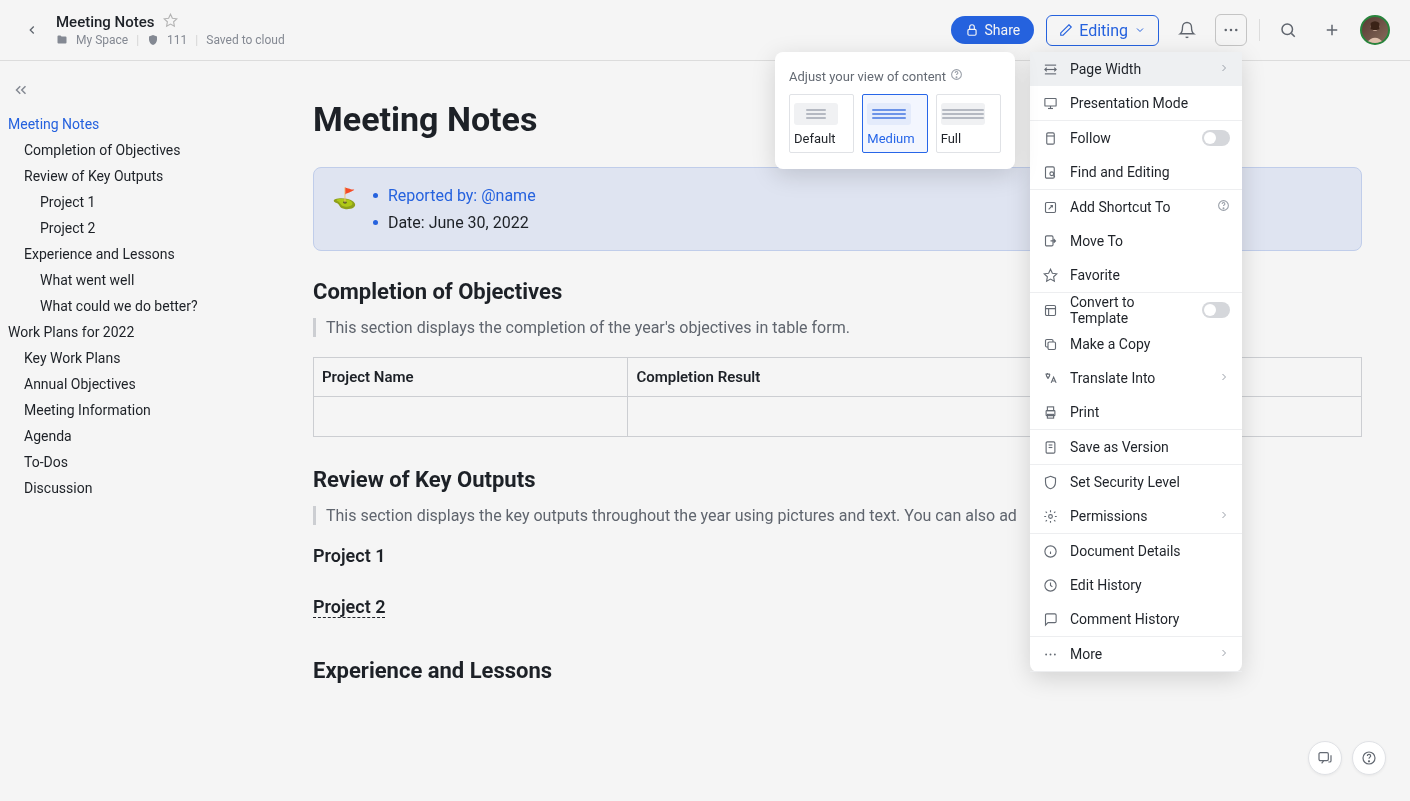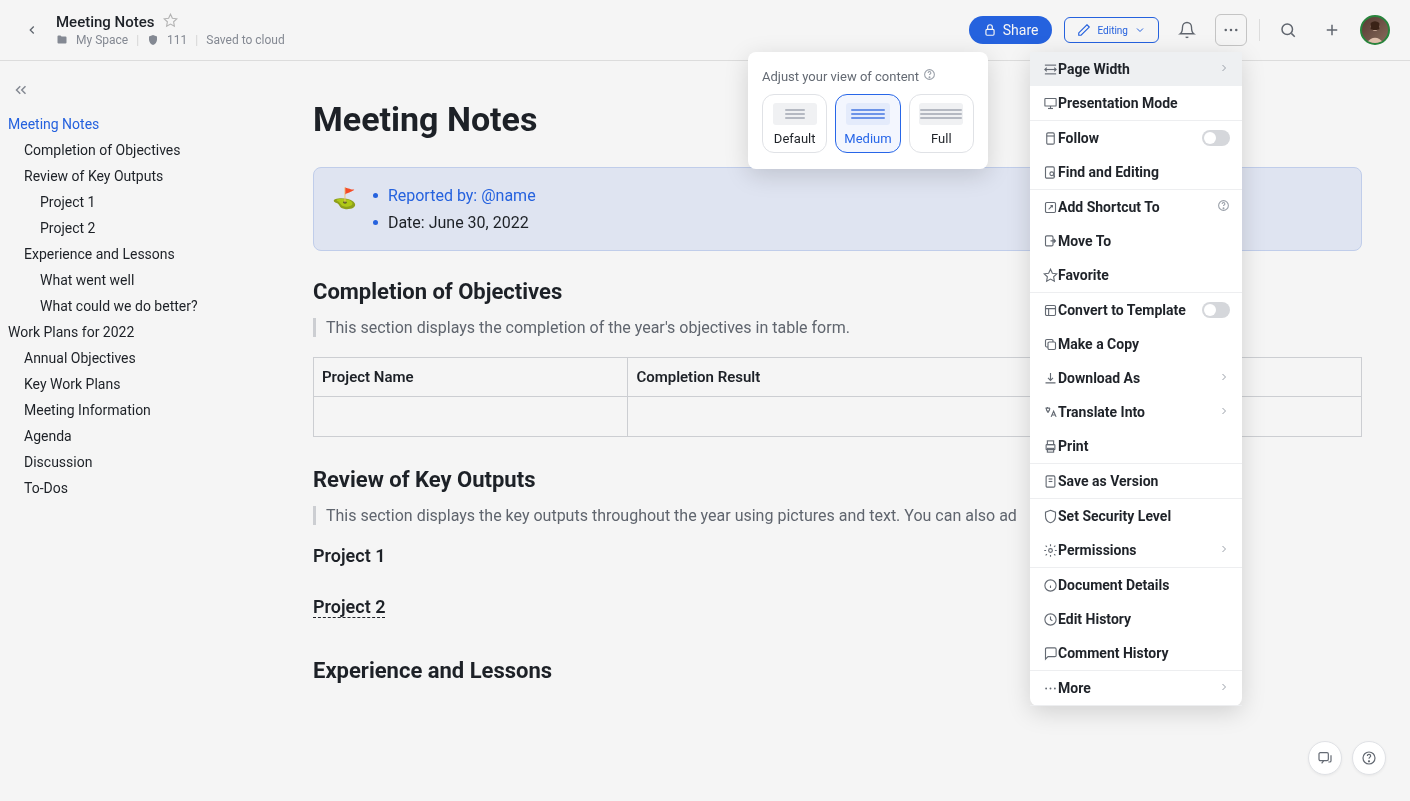--- a/index.html
+++ b/index.html
@@ -10,21 +10,21 @@
   .title-block { margin-left: 12px; display: flex; flex-direction: column; }
   .title-row { display: flex; align-items: center; gap: 8px; }
   .doc-title { font-size: 15px; font-weight: 500; color: #1f2329; }
   .star-icon { color: #bbb; cursor: pointer; }
   .meta-row { display: flex; align-items: center; gap: 8px; font-size: 12px; color: #8a8f99; margin-top: 2px; }
   .folder-icon { width: 12px; height: 12px; display: inline-flex; }
   .meta-sep { color: #ddd; }
   .shield-icon { width: 12px; height: 12px; }
   .topbar-right { margin-left: auto; display: flex; align-items: center; gap: 12px; }
   .share-btn { background: #2766e8; color: #fff; border: none; border-radius: 14px; padding: 6px 14px; font-size: 14px; display: flex; align-items: center; gap: 6px; cursor: pointer; }
-  .editing-btn { background: #fff; border: 1px solid #2766e8; color: #2766e8; border-radius: 6px; padding: 5px 12px; font-size: 10px; display: flex; align-items: center; gap: 6px; cursor: pointer; }
+  .editing-btn { background: #fff; border: 1px solid #2766e8; color: #2766e8; border-radius: 6px; padding: 5px 12px; font-size: 16px; display: flex; align-items: center; gap: 6px; cursor: pointer; }
   .icon-btn { width: 32px; height: 32px; display: flex; align-items: center; justify-content: center; cursor: pointer; color: #646a73; border-radius: 6px; }
   .more-btn-active { border: 1px solid #ccc; background: #fff; }
   .avatar { width: 30px; height: 30px; border-radius: 50%; background: linear-gradient(135deg, #5a3d34, #8b6f5f); border: 2px solid #2a8a3f; overflow: hidden; display: flex; align-items: center; justify-content: center; }
   .avatar-svg { width: 100%; height: 100%; }
 
   .content-area { position: absolute; top: 61px; left: 0; right: 0; bottom: 0; background: #fff; display: flex; }
   
   .sidebar { width: 265px; padding: 20px 0 0 8px; }
   .collapse-btn { color: #8a8f99; cursor: pointer; margin-left: 4px; margin-bottom: 12px; display: inline-flex; }
   .toc-item { padding: 5px 0; cursor: pointer; font-size: 14px; color: #1f2329; }
@@ -48,37 +48,37 @@
   .tbl { width: 100%; border-collapse: collapse; margin-bottom: 30px; }
   .tbl th, .tbl td { border: 1px solid #d5d7db; padding: 10px 8px; text-align: left; font-size: 15px; }
   .tbl th { font-weight: 600; background: #fff; }
   .tbl td { height: 40px; }
   .proj2 { border-bottom: 1px dashed #1f2329; display: inline-block; padding-bottom:0; }
 
   
   .dim-overlay { position: absolute; inset: 0; background: rgba(0,0,0,0.04); pointer-events: none; }
 
   
-  .width-panel { position: absolute; top: 52px; left: 748px; width: 240px; background: #fff; border-radius: 8px; box-shadow: 0 6px 24px rgba(0,0,0,0.15); padding: 16px 14px; z-index: 30; }
+  .width-panel { position: absolute; top: 52px; left: 775px; width: 240px; background: #fff; border-radius: 8px; box-shadow: 0 6px 24px rgba(0,0,0,0.15); padding: 16px 14px; z-index: 30; }
   .width-label { font-size: 13px; color: #646a73; display: flex; align-items: center; gap: 4px; margin-bottom: 10px; }
   .width-options { display: flex; gap: 8px; }
-  .width-opt { flex: 1; border: 1px solid #e0e2e6; border-radius: 12px; padding: 8px 4px 6px; display: flex; flex-direction: column; align-items: center; gap: 6px; cursor: pointer; font-size: 13px; }
+  .width-opt { flex: 1; border: 1px solid #e0e2e6; border-radius: 2px; padding: 8px 4px 6px; display: flex; flex-direction: column; align-items: flex-start; gap: 6px; cursor: pointer; font-size: 13px; }
   .width-opt.selected { border-color: #2766e8; color: #2766e8; background: #f3f6fe; }
   .width-preview { width: 44px; height: 22px; background: #f0f1f3; border-radius: 3px; display: flex; flex-direction: column; align-items: center; justify-content: center; gap: 2px; }
   .width-opt.selected .width-preview { background: #e4ebfb; }
   .wline { height: 2px; border-radius: 1px; background: #b5b9c2; }
   .width-opt.selected .wline { background: #6c93e8; }
   .wd-def .wline { width: 20px; }
   .wd-med .wline { width: 34px; }
   .wd-full { align-items: stretch; padding: 0 1px; justify-content: center;}
   .wd-full .wline { width: 100%; }
 
   
   .menu { position: absolute; top: 52px; left: 1030px; width: 212px; background: #fff; border-radius: 8px; box-shadow: 0 6px 24px rgba(0,0,0,0.15); z-index: 20; padding: 0; font-size: 14px; }
-  .menu-item { display: flex; align-items: center; padding: 0 12px; height: 34px; cursor: pointer; color: #1f2329; font-weight: bold; }
+  .menu-item { display: flex; align-items: center; gap: 12px; padding: 0 12px; height: 34px; cursor: pointer; color: #1f2329; }
   .menu-item:hover, .menu-item.hovered { background: #eef0f2; }
   .menu-icon { width: 16px; height: 16px; flex-shrink: 0; color: #646a73; display: flex; align-items: center; justify-content: center; }
   .menu-label { flex: 1; }
   .menu-chevron { color: #9aa0a9; }
   .menu-sep { height: 1px; background: #edeef0; }
   .toggle { width: 28px; height: 16px; background: #d5d7db; border-radius: 8px; position: relative; }
   .toggle::after { content: ''; position: absolute; width: 12px; height: 12px; background: #fff; border-radius: 50%; top: 2px; left: 2px; }
   .info-circle { color: #9aa0a9; }
 
   .float-btns { position: absolute; right: 24px; bottom: 26px; display: flex; gap: 10px; }
@@ -184,26 +184,26 @@
     <div id="toc-container">
         <div class="toc-item toc-l1 toc-active">Meeting Notes</div>
         <div class="toc-item toc-l2">Completion of Objectives</div>
         <div class="toc-item toc-l2">Review of Key Outputs</div>
         <div class="toc-item toc-l3">Project 1</div>
         <div class="toc-item toc-l3">Project 2</div>
         <div class="toc-item toc-l2">Experience and Lessons</div>
         <div class="toc-item toc-l3">What went well</div>
         <div class="toc-item toc-l3">What could we do better?</div>
         <div class="toc-item toc-l1">Work Plans for 2022</div>
+        <div class="toc-item toc-l2">Key Work Plans</div>
         <div class="toc-item toc-l2">Annual Objectives</div>
-        <div class="toc-item toc-l2">Key Work Plans</div>
         <div class="toc-item toc-l2">Meeting Information</div>
         <div class="toc-item toc-l2">Agenda</div>
+        <div class="toc-item toc-l2">To-Dos</div>
         <div class="toc-item toc-l2">Discussion</div>
-        <div class="toc-item toc-l2">To-Dos</div>
       </div>
   </div>
   <div class="doc-body">
     <h1 class="doc-h1">Meeting Notes</h1>
     <div class="callout">
       <span class="callout-emoji">⛳</span>
       <ul>
         <li>
             <span class="bullet"></span>
             <span class="link-text">Reported by: @name</span>
@@ -374,31 +374,20 @@
         <svg width="15" height="15" viewBox="0 0 24 24" fill="none" stroke="currentColor" stroke-width="1.8">
           <rect x="8" y="8" width="12" height="12" rx="2"></rect>
           <path d="M16 8V6a2 2 0 00-2-2H6a2 2 0 00-2 2v8a2 2 0 002 2h2"></path>
         </svg>
       </span>
     <span class="menu-label">Make a Copy</span>
   </div>
   <div class="menu-item">
     <span class="menu-icon">
         <svg width="15" height="15" viewBox="0 0 24 24" fill="none" stroke="currentColor" stroke-width="1.8">
-          <path d="M12 3v12M8 11l4 4 4-4M4 19h16"></path>
-        </svg>
-      </span>
-    <span class="menu-label">Download As</span>
-    <span class="menu-chevron"><svg width="12" height="12" viewBox="0 0 24 24" fill="none" stroke="currentColor" stroke-width="2">
-          <polyline points="9 18 15 12 9 6"></polyline>
-        </svg></span>
-  </div>
-  <div class="menu-item">
-    <span class="menu-icon">
-        <svg width="15" height="15" viewBox="0 0 24 24" fill="none" stroke="currentColor" stroke-width="1.8">
           <path d="M4 5h7M7 3v2M5 5c0 4 4 7 4 7M11 5c0 4-4 7-4 7M13 19l4-9 4 9M14.5 16h5"></path>
         </svg>
       </span>
     <span class="menu-label">Translate Into</span>
     <span class="menu-chevron"><svg width="12" height="12" viewBox="0 0 24 24" fill="none" stroke="currentColor" stroke-width="2">
           <polyline points="9 18 15 12 9 6"></polyline>
         </svg></span>
   </div>
   <div class="menu-item">
     <span class="menu-icon">

